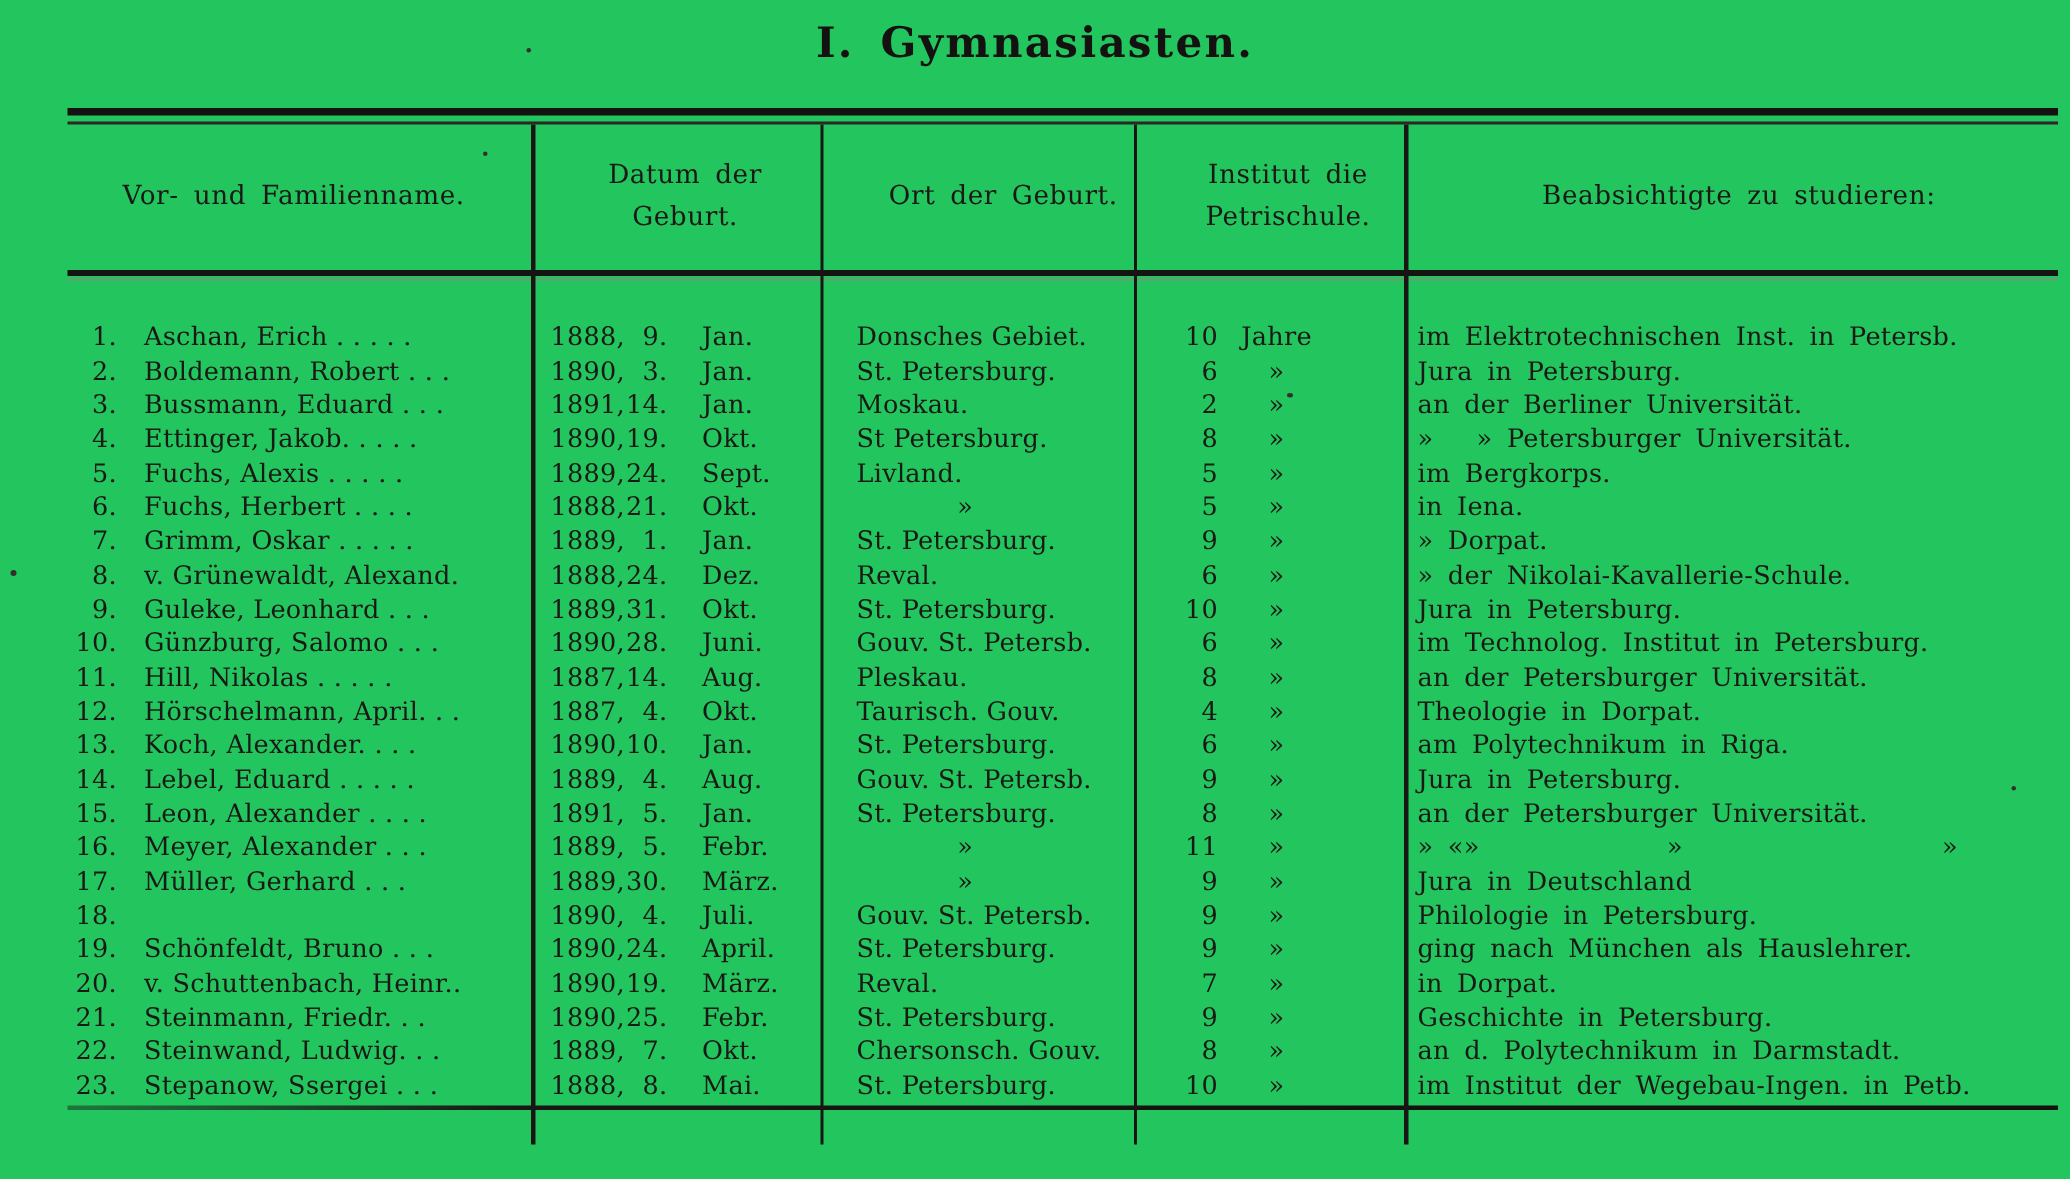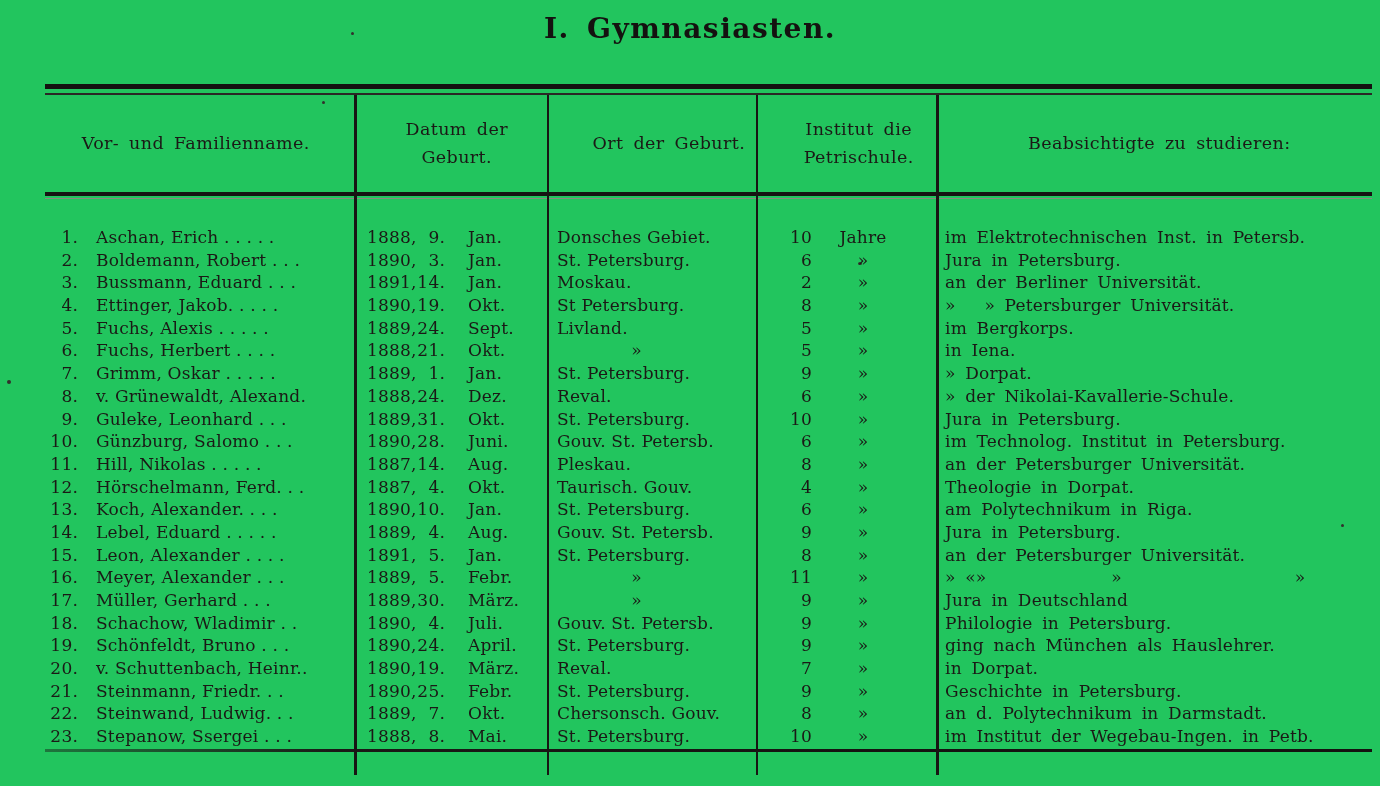--- a/index.html
+++ b/index.html
@@ -5,46 +5,46 @@
   html,body{margin:0;padding:0;background:#e8e8e8;}
   .page{
     position:relative;width:1380px;height:786px;background:#22c55e;
     font-family:"DejaVu Serif","Liberation Serif",serif;color:#1b1916;
     overflow:hidden;
   }
   .title{
     position:absolute;top:12px;left:0;width:100%;text-align:center;
     font-size:28px;font-weight:bold;letter-spacing:1.5px;word-spacing:6px;color:#141210;
   }
-  .table{position:absolute;left:45px;top:84px;width:1327px;height:702px;}
+  .table{position:absolute;left:45px;top:72px;width:1327px;height:702px;}
   .rule-top-thick{position:absolute;top:0;left:0;width:100%;height:5px;background:#141210;}
   .rule-top-thin{position:absolute;top:9px;left:0;width:100%;height:2px;background:#2a2825;}
   .thead{position:absolute;top:11px;left:0;width:100%;height:97px;display:flex;}
   .th{
     display:flex;align-items:center;justify-content:center;text-align:center;
     font-size:17.5px;letter-spacing:.4px;word-spacing:4px;white-space:pre-line;line-height:1.55;
   }
   .rule-mid-thick{position:absolute;top:108px;left:0;width:100%;height:4px;background:#161412;}
   .rule-mid-thin{position:absolute;top:114px;left:0;width:100%;height:1px;background:#8a8680;}
   .tbody{position:absolute;top:115px;left:0;width:100%;padding-top:27px;box-sizing:border-box;}
   .row{display:flex;height:22.7px;line-height:22.7px;font-size:17px;letter-spacing:.2px;white-space:nowrap;}
   
   .c{box-sizing:border-box;overflow:visible;}
   .c1{width:309px;display:flex;}
   .c2{width:193px;display:flex;padding-left:13px;}
-  .c3{width:209px;padding-left:10px;}
+  .c3{width:209px;padding-left:24px;}
   .c4{width:180px;display:flex;}
   .c5{width:436px;padding-left:9px;word-spacing:4px;}
   .num{width:33px;text-align:right;flex:0 0 33px;}
   .nm{margin-left:18px;}
   .yr{flex:0 0 50px;}
   .dy{flex:0 0 28px;text-align:right;}
   .mo{margin-left:23px;}
   .jn{flex:0 0 56px;text-align:right;}
-  .jl{margin-left:20px;width:62px;text-align:center;}
+  .jl{margin-left:8px;width:62px;text-align:center;}
   .ort.ditto{display:block;text-align:center;padding-right:40px;}
   .st{white-space:pre;}
   .rule-bottom{
     position:absolute;top:665px;left:0;width:100%;height:3px;
     background:linear-gradient(to right, rgba(24,22,20,.45), #1a1816 22%, #141210 70%);
   }
   .vl{position:absolute;top:11px;height:680px;background:#181614;}
   .vl1{left:309px;width:3px;}
   .vl2{left:502px;width:2px;}
   .vl3{left:711px;width:2px;}
@@ -320,21 +320,21 @@
         <span class="jl">»</span>
       </div>
       <div class="c c5">
         <span class="st">an der Petersburger Universität.</span>
       </div>
     </div>
 
     <div class="row">
       <div class="c c1">
         <span class="num">12.</span>
-        <span class="nm">Hörschelmann, Ferd. . .</span>
+        <span class="nm">Hörschelmann, April. . .</span>
       </div>
       <div class="c c2">
         <span class="yr">1887,</span>
         <span class="dy">4.</span>
         <span class="mo">Okt.</span>
       </div>
       <div class="c c3">
         <span class="ort">Taurisch. Gouv.</span>
       </div>
       <div class="c c4">
@@ -452,21 +452,20 @@
         <span class="jl">»</span>
       </div>
       <div class="c c5">
         <span class="st">Jura in Deutschland</span>
       </div>
     </div>
 
     <div class="row">
       <div class="c c1">
         <span class="num">18.</span>
-        <span class="nm">Schachow, Wladimir . .</span>
       </div>
       <div class="c c2">
         <span class="yr">1890,</span>
         <span class="dy">4.</span>
         <span class="mo">Juli.</span>
       </div>
       <div class="c c3">
         <span class="ort">Gouv. St. Petersb.</span>
       </div>
       <div class="c c4">

